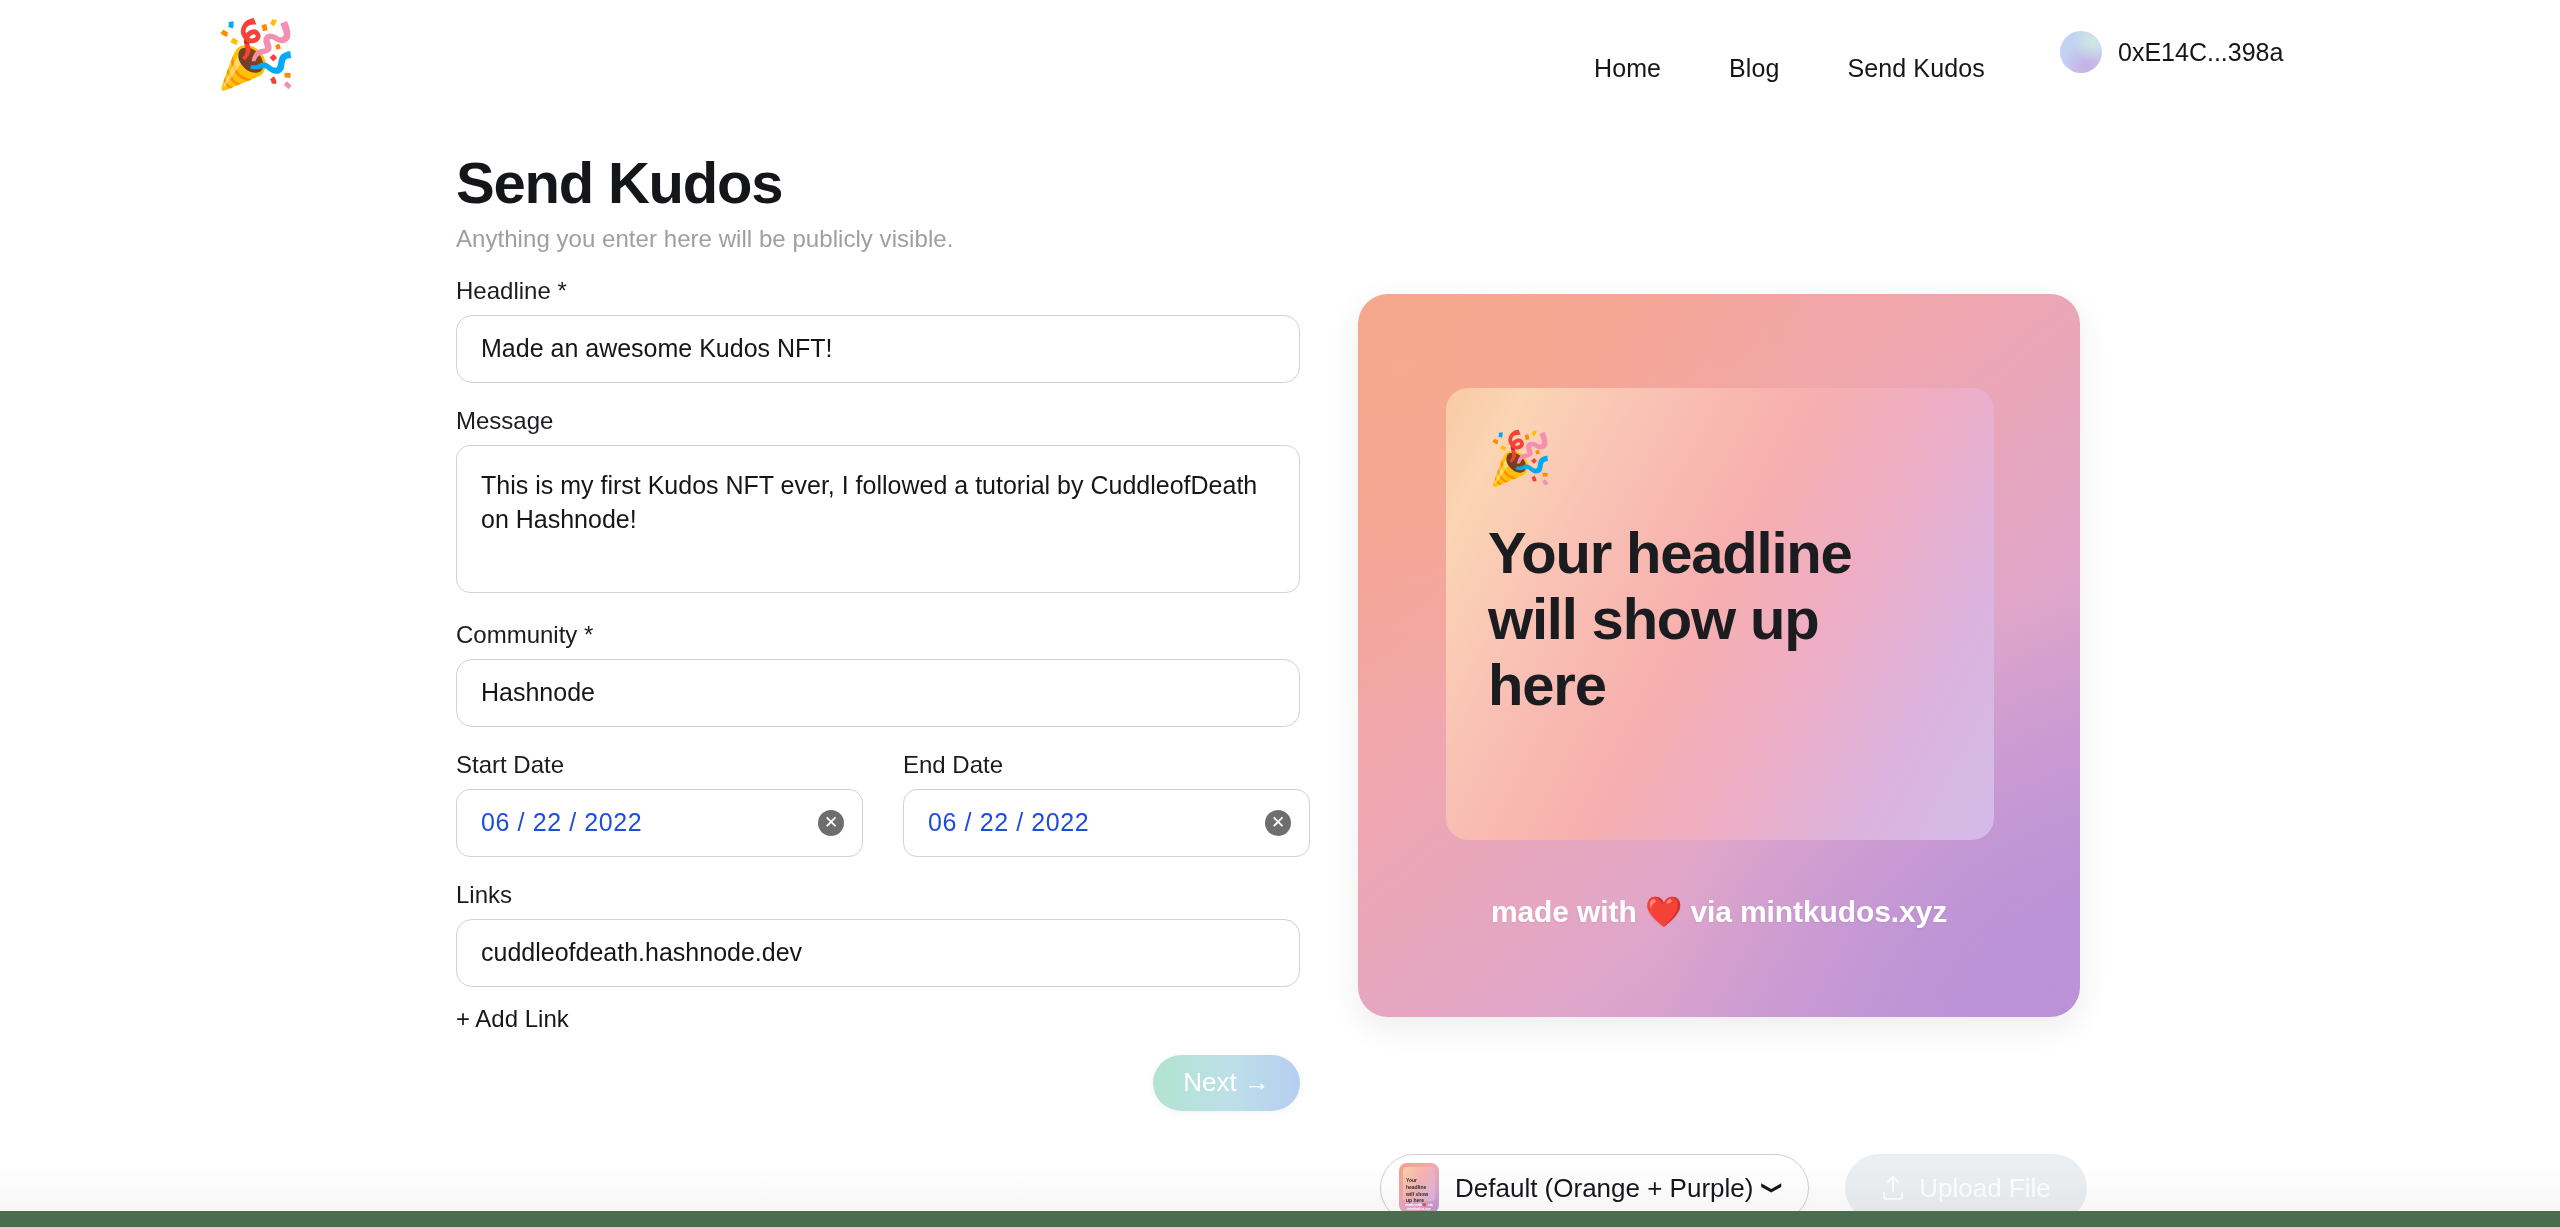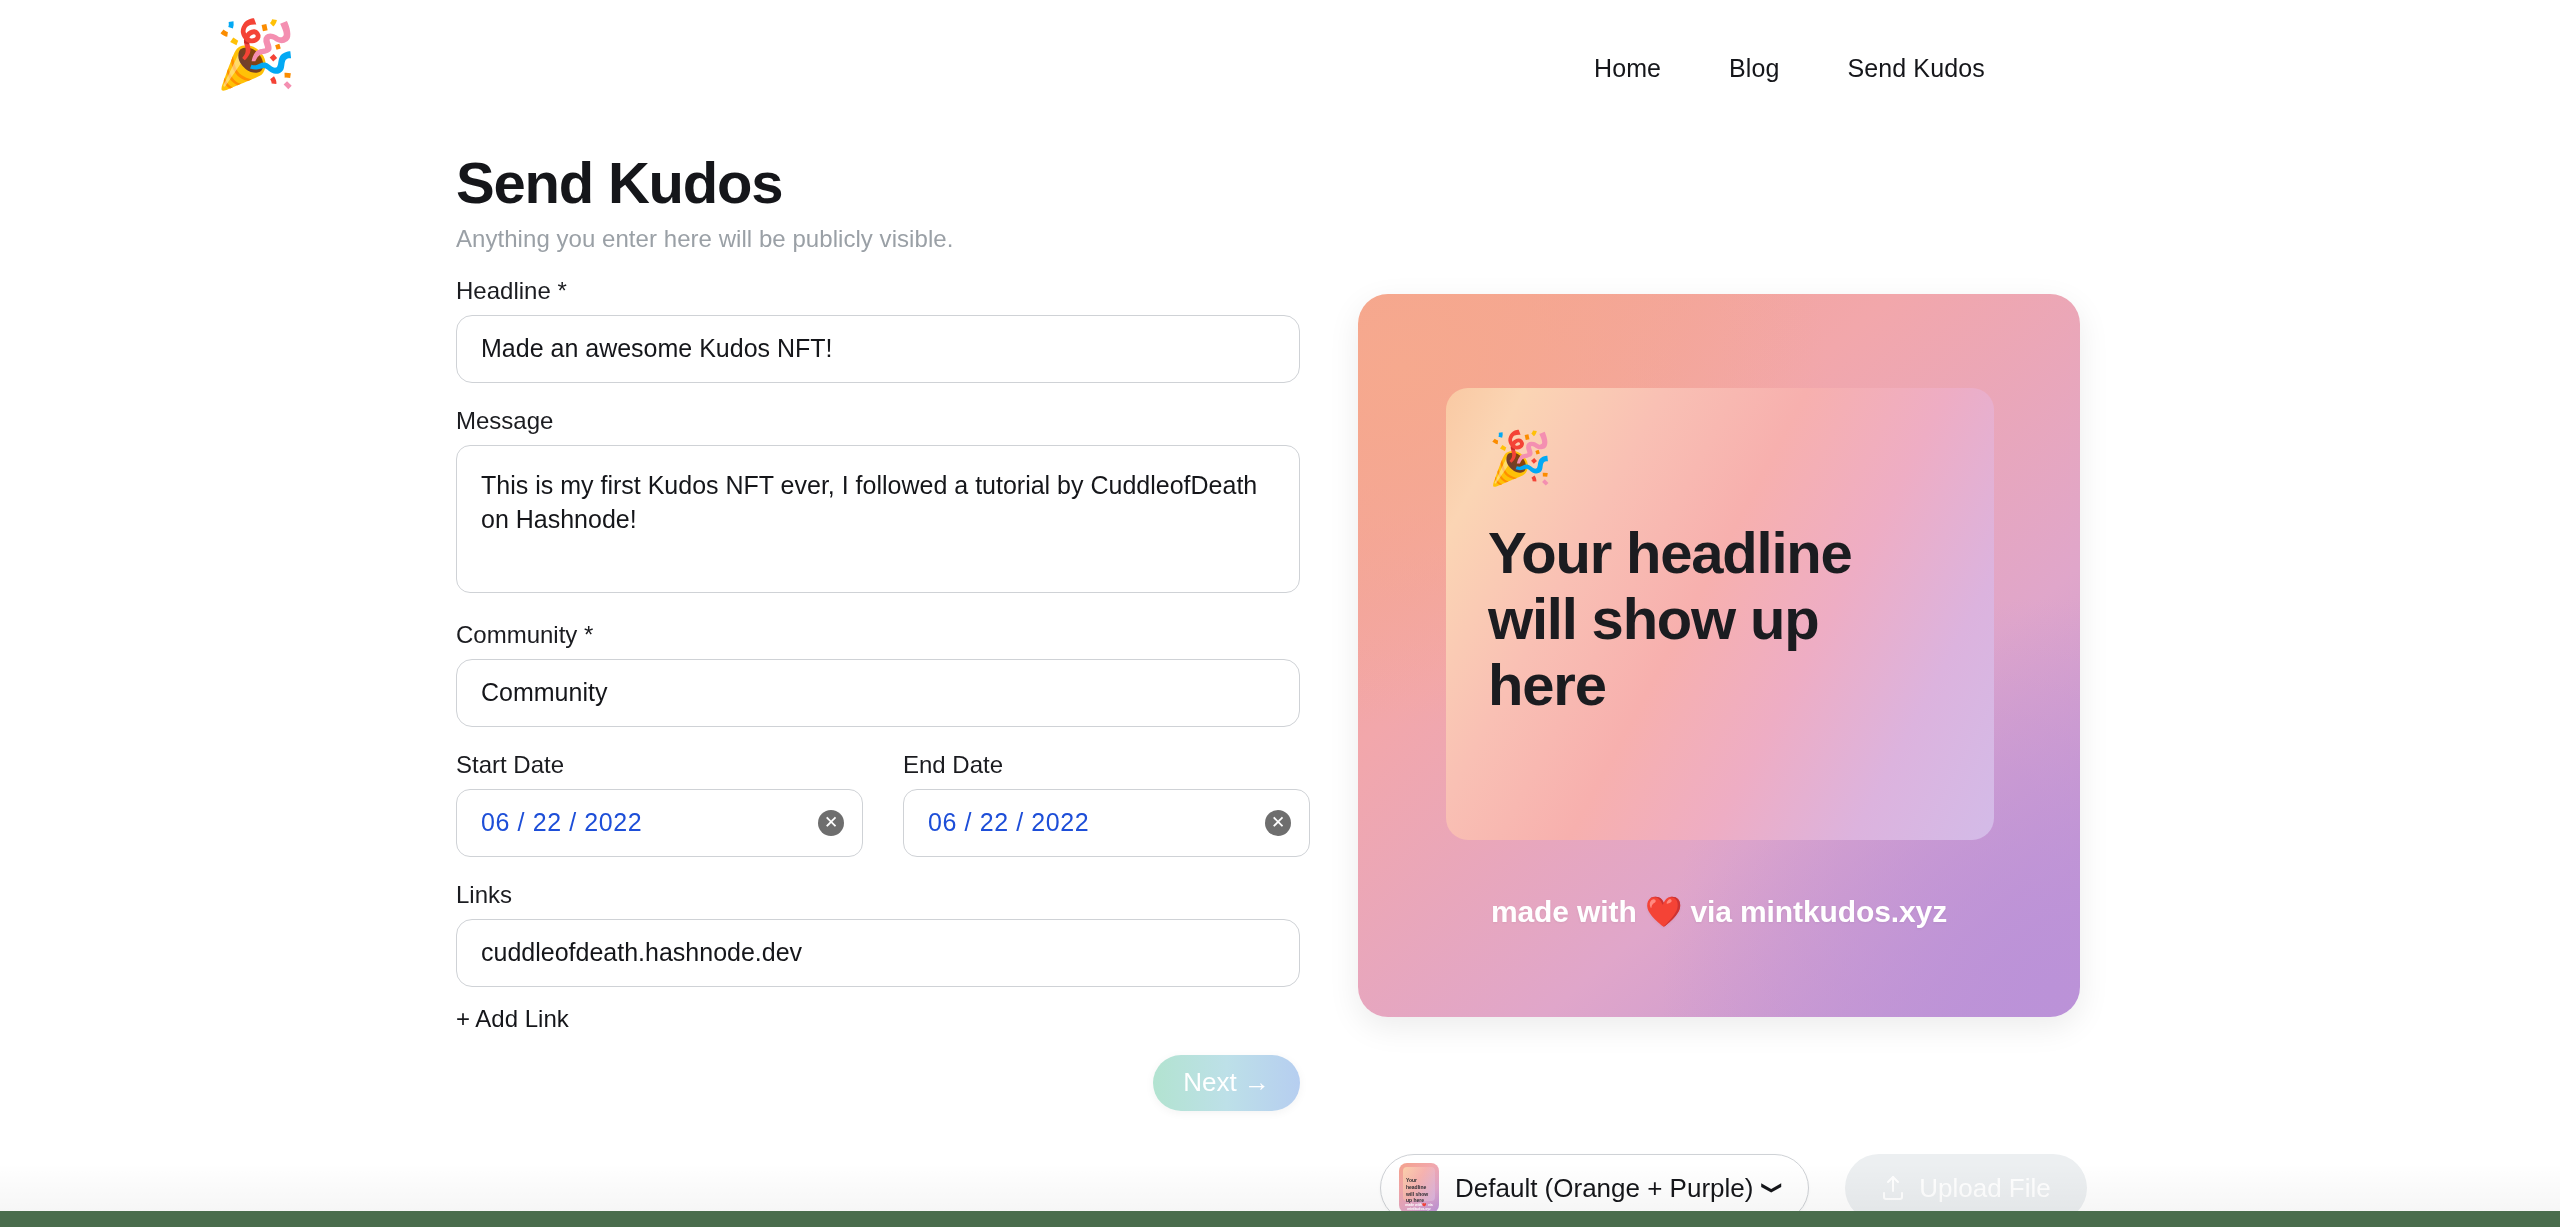--- a/index.html
+++ b/index.html
@@ -412,20 +412,24 @@
 
 <div class="navbar">
   <div class="logo">🎉</div>
 
   <nav class="nav-links">
     <a class="nav-link" href="#">Home</a>
     <a class="nav-link" href="#">Blog</a>
     <a class="nav-link" href="#">Send Kudos</a>
   </nav>
 
+  <div class="account">
+    <div class="avatar"></div>
+    <span class="account-address">0xE14C...398a</span>
+  </div>
 </div>
 
 <div class="page">
 
   <div class="form-col">
 
     <h1 class="page-title">Send Kudos</h1>
     <div class="page-subtitle">Anything you enter here will be publicly visible.</div>
 
     <div class="field">
@@ -433,21 +437,21 @@
       <div class="input-box">Made an awesome Kudos NFT!</div>
     </div>
 
     <div class="field">
       <label class="field-label">Message</label>
       <textarea class="textarea-box" style="">This is my first Kudos NFT ever, I followed a tutorial by CuddleofDeath on Hashnode!</textarea>
     </div>
 
     <div class="field">
       <label class="field-label">Community *</label>
-      <div class="input-box">Community</div>
+      <div class="input-box">Hashnode</div>
     </div>
 
     <div class="date-row">
       <div class="date-group">
         <label class="field-label">Start Date</label>
         <div class="date-input">
           <span class="date-value">06 / 22 / 2022</span>
           <span class="date-clear">✕</span>
         </div>
       </div>

